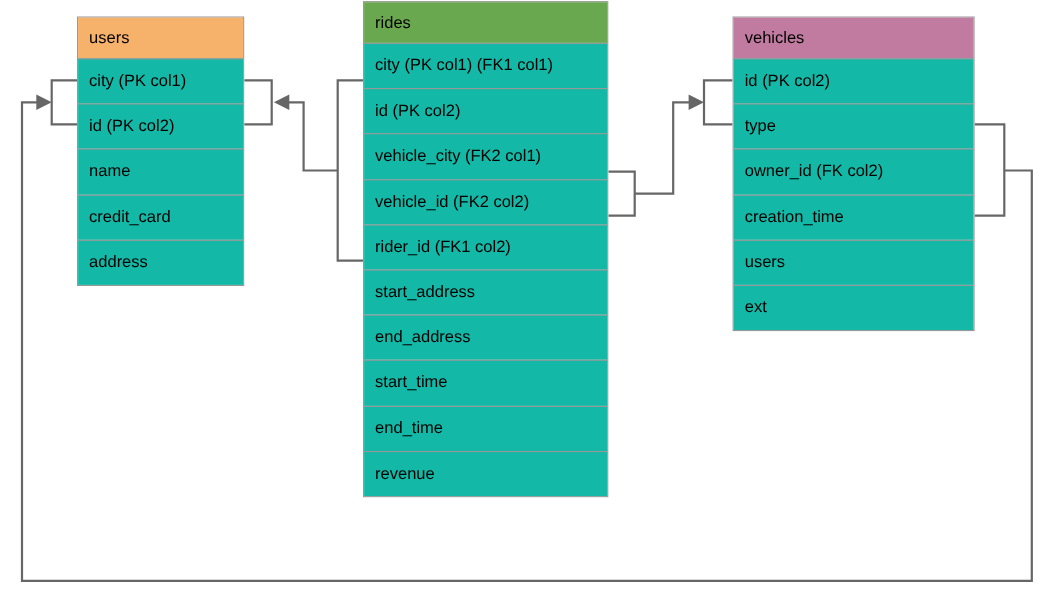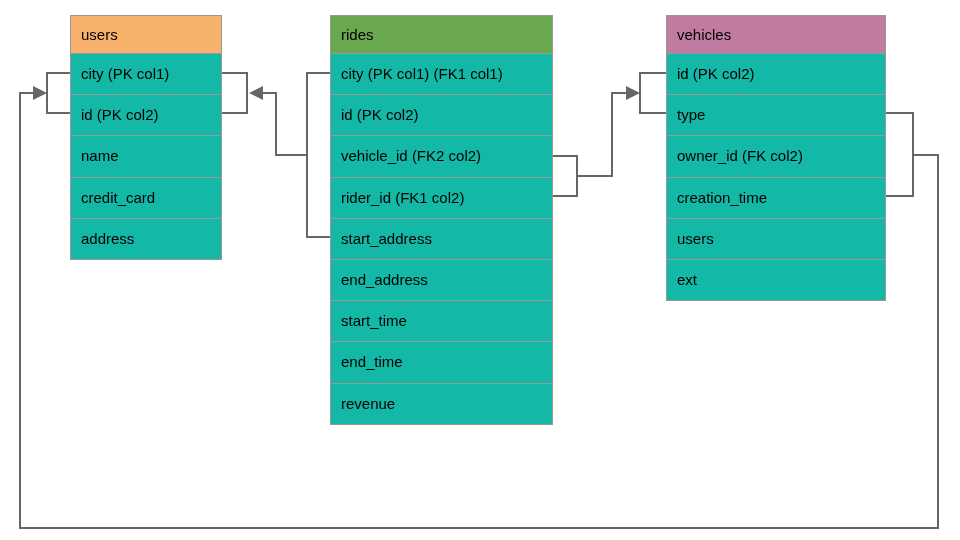--- a/index.html
+++ b/index.html
@@ -24,21 +24,21 @@
   }
   .db-table .trow {
     height: 41.2px; line-height: 40px;
     padding: 0 10px;
     font-size: 15px; color: #000000;
     border-top: 1px solid #999999;
     background: #14b8a6;
     white-space: nowrap; overflow: hidden;
   }
   #table-users    { left: 70px;  top: 15px; width: 152px; }
-  #table-rides    { left: 330px; top: 15px; width: 223px; }
+  #table-rides    { left: 330px; top: 1px; width: 223px; }
   #table-vehicles { left: 666px; top: 15px; width: 220px; }
 </style>
 </head>
 <body>
 
 <div class="canvas">
 
   <svg class="rel-svg" viewBox="0 0 960 540" xmlns="http://www.w3.org/2000/svg">
     <g fill="none" stroke-width="2" style="stroke: rgb(102, 102, 102);">
 
@@ -64,20 +64,21 @@
     <div class="trow">id (PK col2)</div>
     <div class="trow">name</div>
     <div class="trow">credit_card</div>
     <div class="trow">address</div>
   </div>
 
   <div class="db-table" id="table-rides" style="border-color: rgb(152, 152, 152);">
     <div class="thead" style="background-color: rgb(106, 168, 79);">rides</div>
     <div class="trow">city (PK col1) (FK1 col1)</div>
     <div class="trow">id (PK col2)</div>
+    <div class="trow">vehicle_city (FK2 col1)</div>
     <div class="trow">vehicle_id (FK2 col2)</div>
     <div class="trow">rider_id (FK1 col2)</div>
     <div class="trow">start_address</div>
     <div class="trow">end_address</div>
     <div class="trow">start_time</div>
     <div class="trow">end_time</div>
     <div class="trow">revenue</div>
   </div>
 
   <div class="db-table" id="table-vehicles" style="border-color: rgb(152, 152, 152);">

